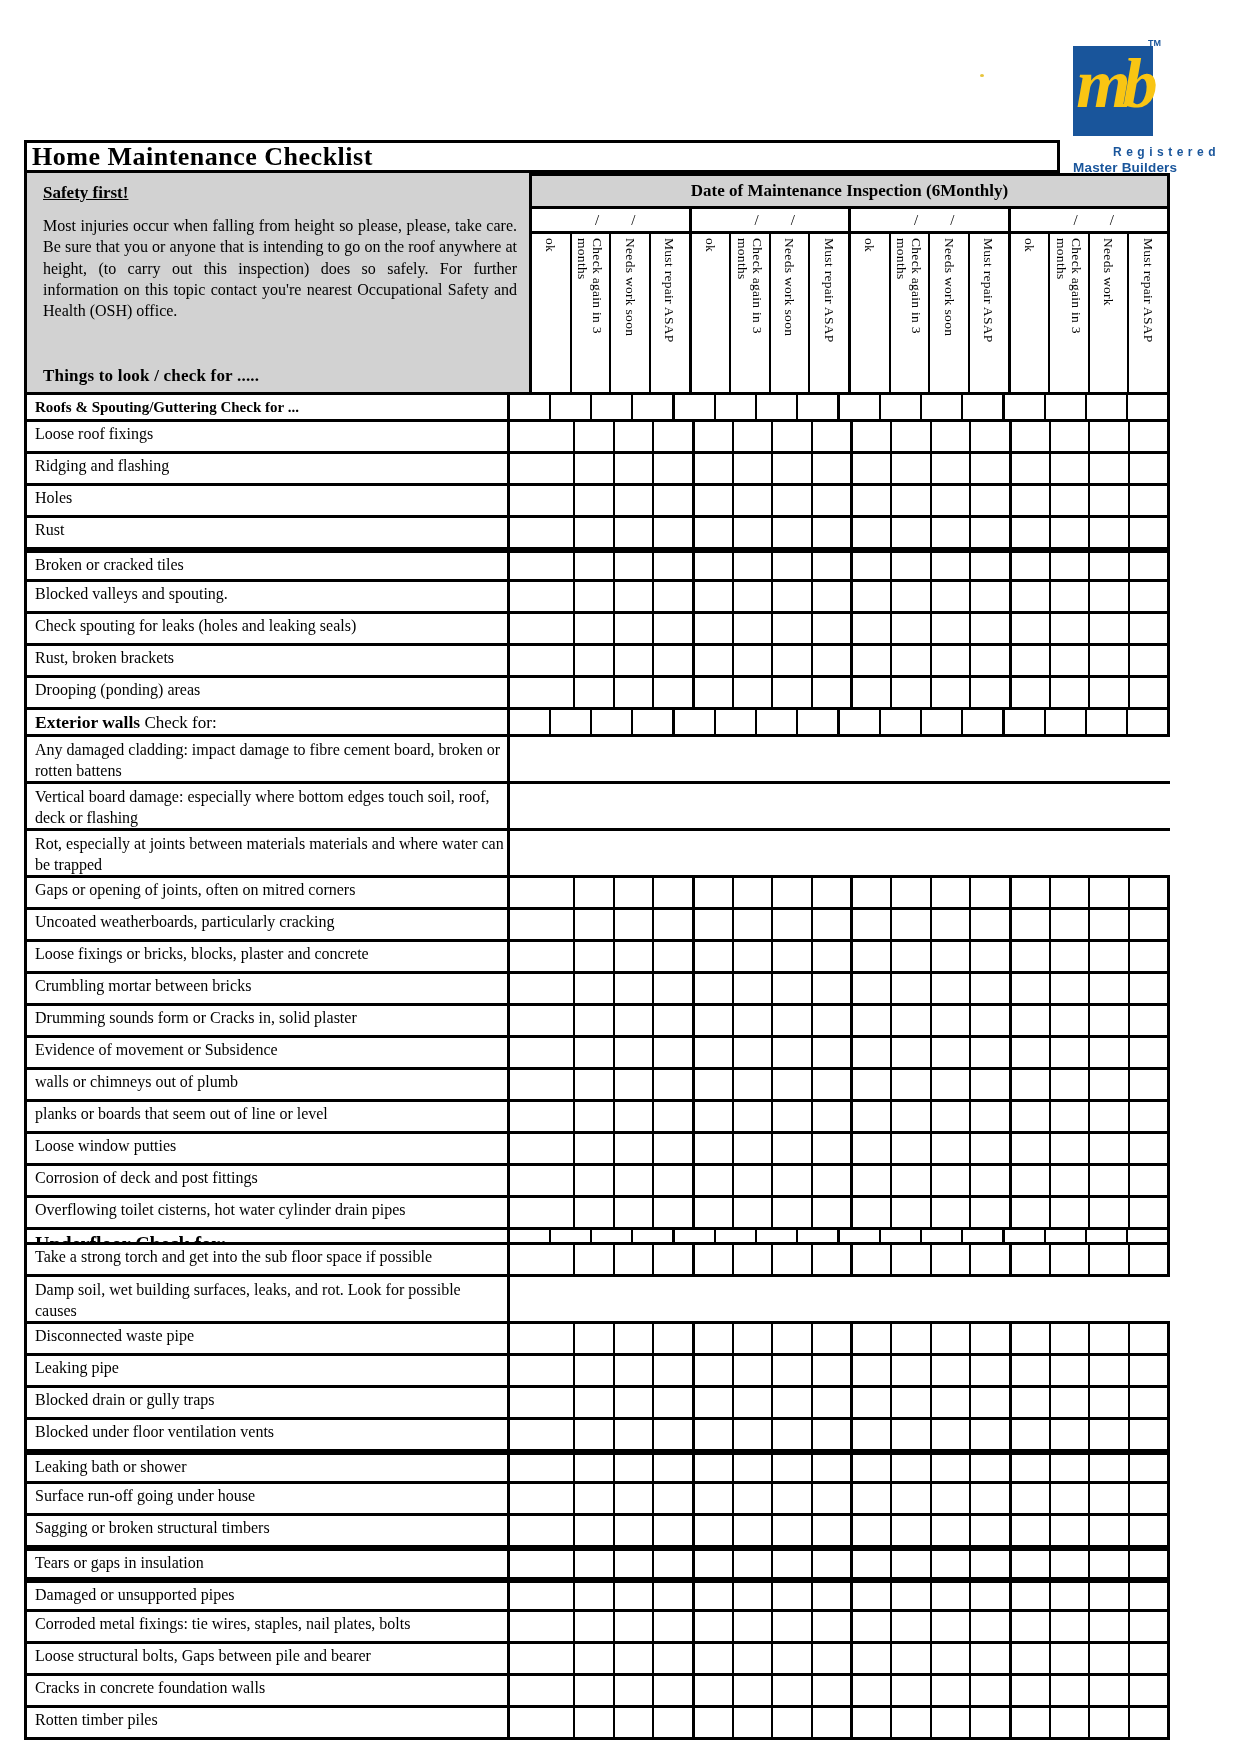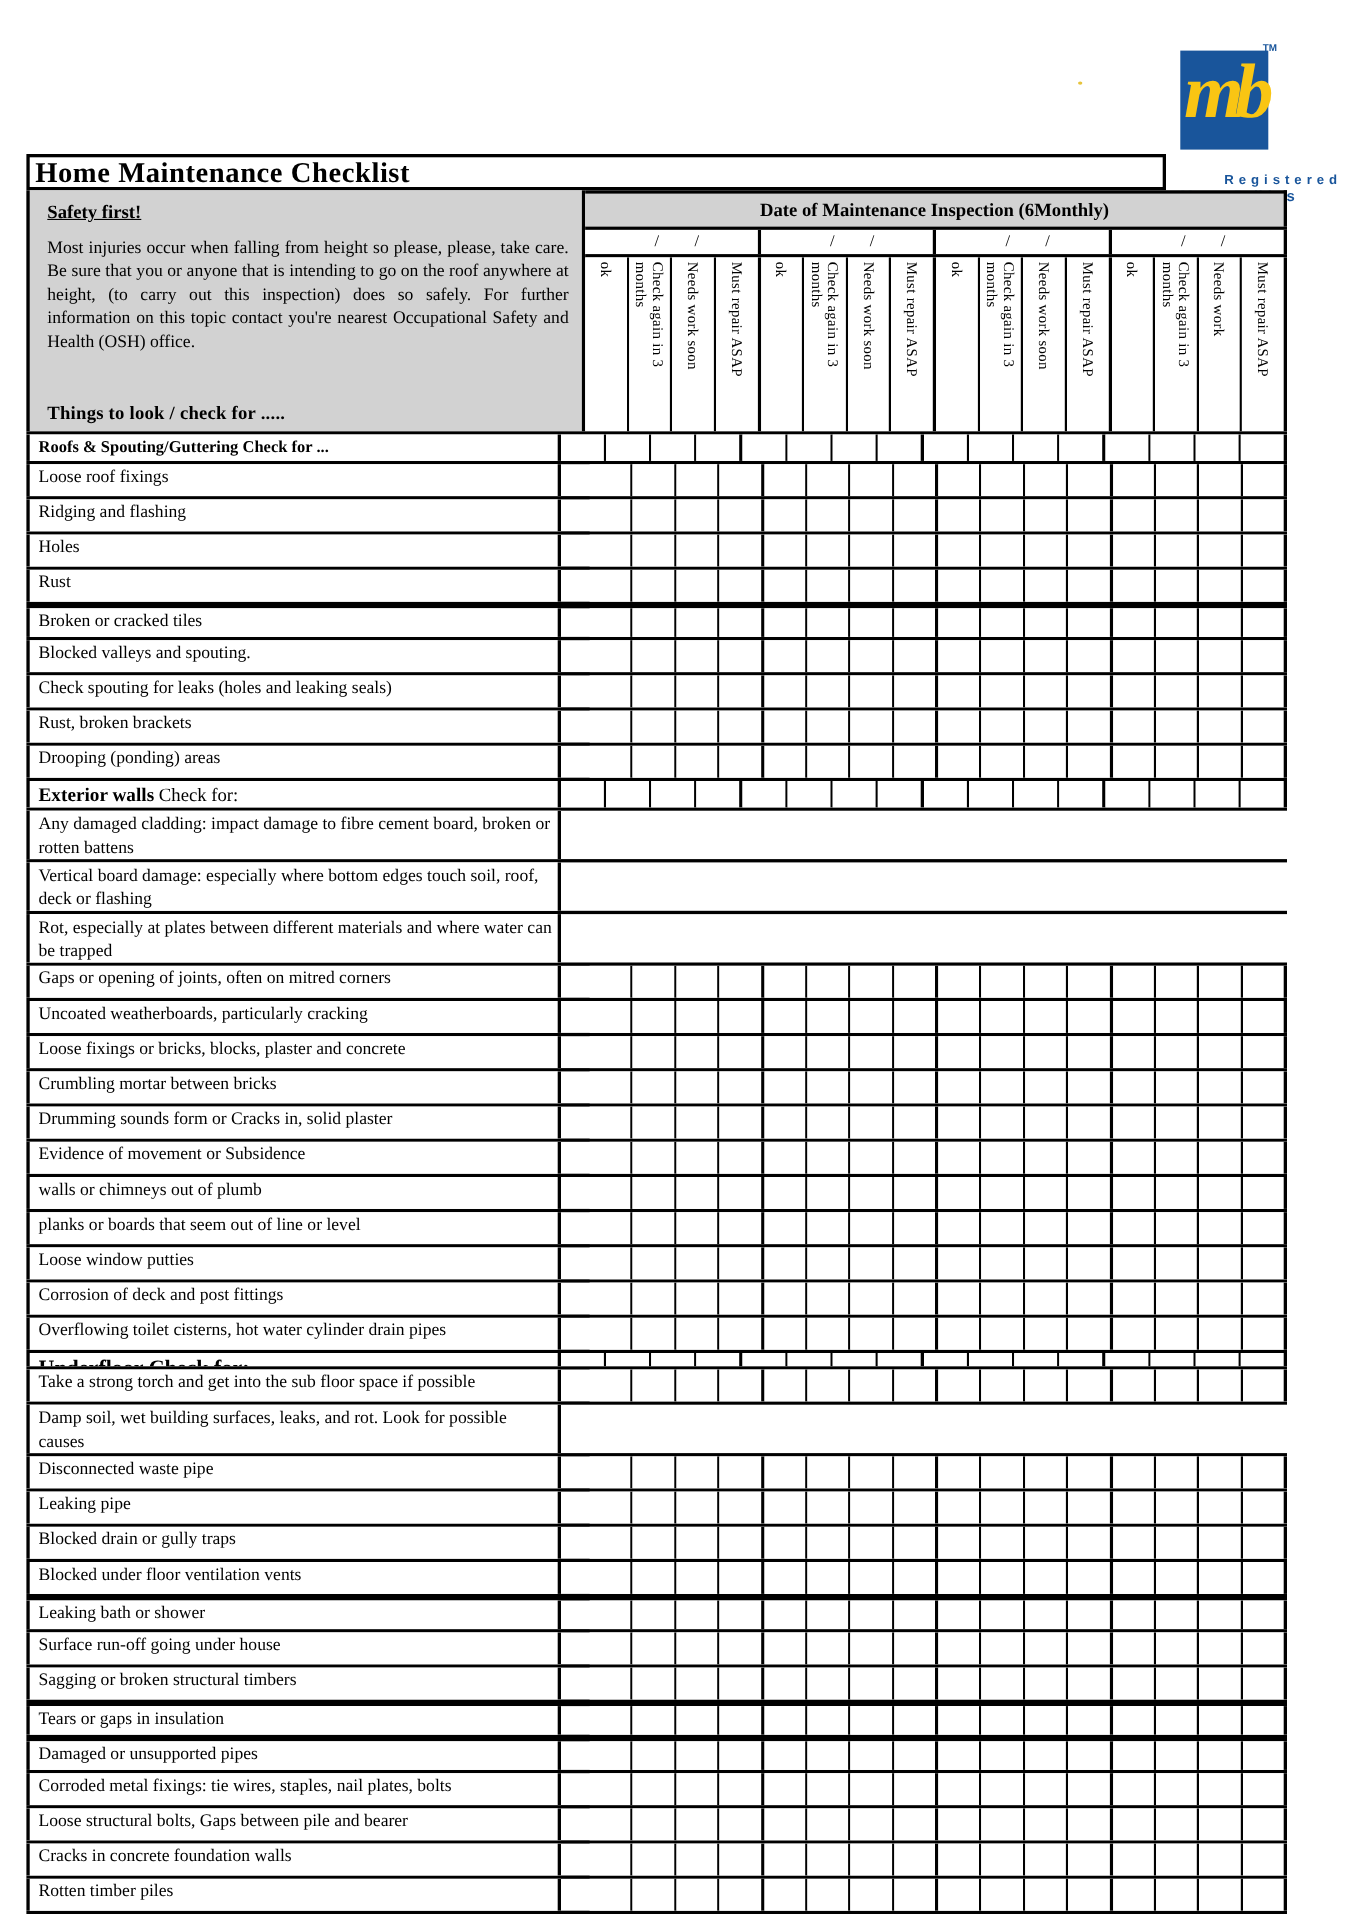--- a/index.html
+++ b/index.html
@@ -16,21 +16,21 @@
     position:absolute;left:-14px;top:-12px;width:108px;
     font-family:"Liberation Serif",serif;font-style:italic;font-weight:bold;
     font-size:70px;line-height:100px;color:var(--logo-yellow);
     letter-spacing:-8px;text-align:center;
   }
   .logo-tm{
     position:absolute;right:-8px;top:-8px;font-family:"Liberation Sans",sans-serif;
     font-size:9px;font-weight:bold;color:var(--logo-blue);
   }
   .logo-line1{
-    margin-top:20px;font-family:"Liberation Sans",sans-serif;font-weight:bold;
+    margin-top:9px;font-family:"Liberation Sans",sans-serif;font-weight:bold;
     font-size:12px;letter-spacing:4.5px;color:var(--logo-blue);white-space:nowrap;padding-left:40px;
   }
   .logo-line2{
     margin-top:1px;font-family:"Liberation Sans",sans-serif;font-weight:bold;
     font-size:13.5px;letter-spacing:0.2px;color:var(--logo-blue);white-space:nowrap;
   }
   .spec-dot{position:absolute;left:980px;top:74px;width:4px;height:3px;background:#e7c43c;border-radius:50%;}
   
   .title-box{
     position:absolute;left:24px;top:140px;width:1036px;height:33px;
@@ -466,21 +466,21 @@
           <div class="cell"></div>
           <div class="cell"></div>
           <div class="cell gend"></div>
           <div class="cell"></div>
           <div class="cell"></div>
           <div class="cell"></div>
           <div class="cell gend"></div>
         </div>
       </div>
       <div class="row item2">
-        <div class="label-cell">Rot, especially at plates between different materials and where water can be trapped</div>
+        <div class="label-cell">Rot, especially at joints between materials materials and where water can be trapped</div>
         <div class="cells">
           <div class="cell"></div>
           <div class="cell"></div>
           <div class="cell"></div>
           <div class="cell gend"></div>
           <div class="cell"></div>
           <div class="cell"></div>
           <div class="cell"></div>
           <div class="cell gend"></div>
           <div class="cell"></div>

